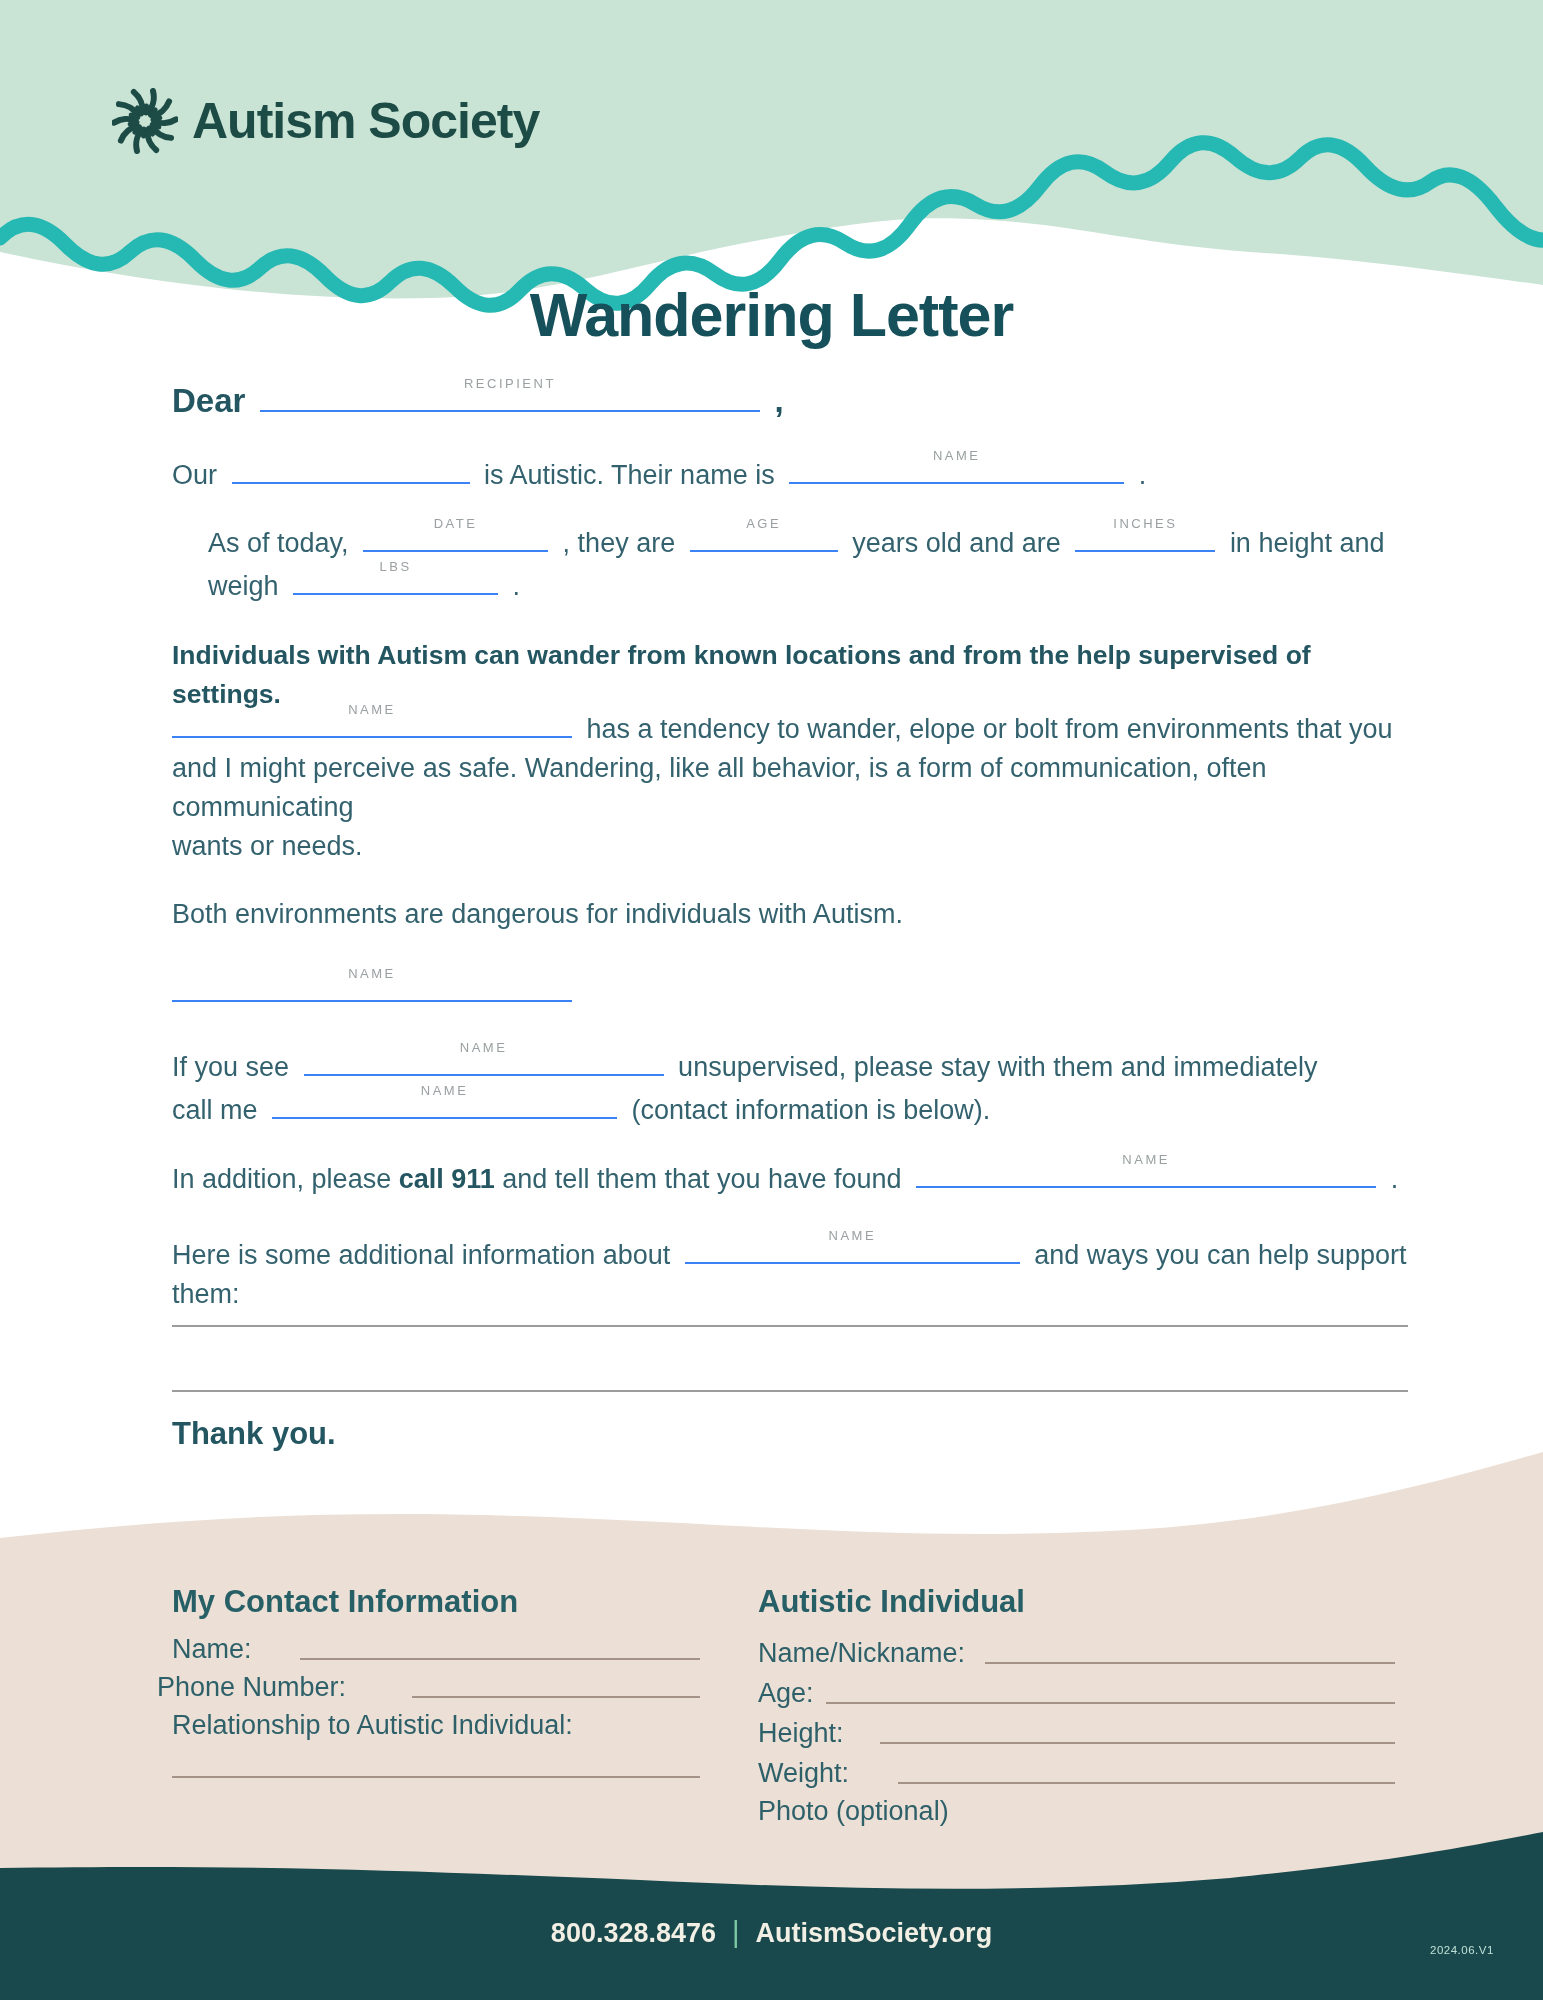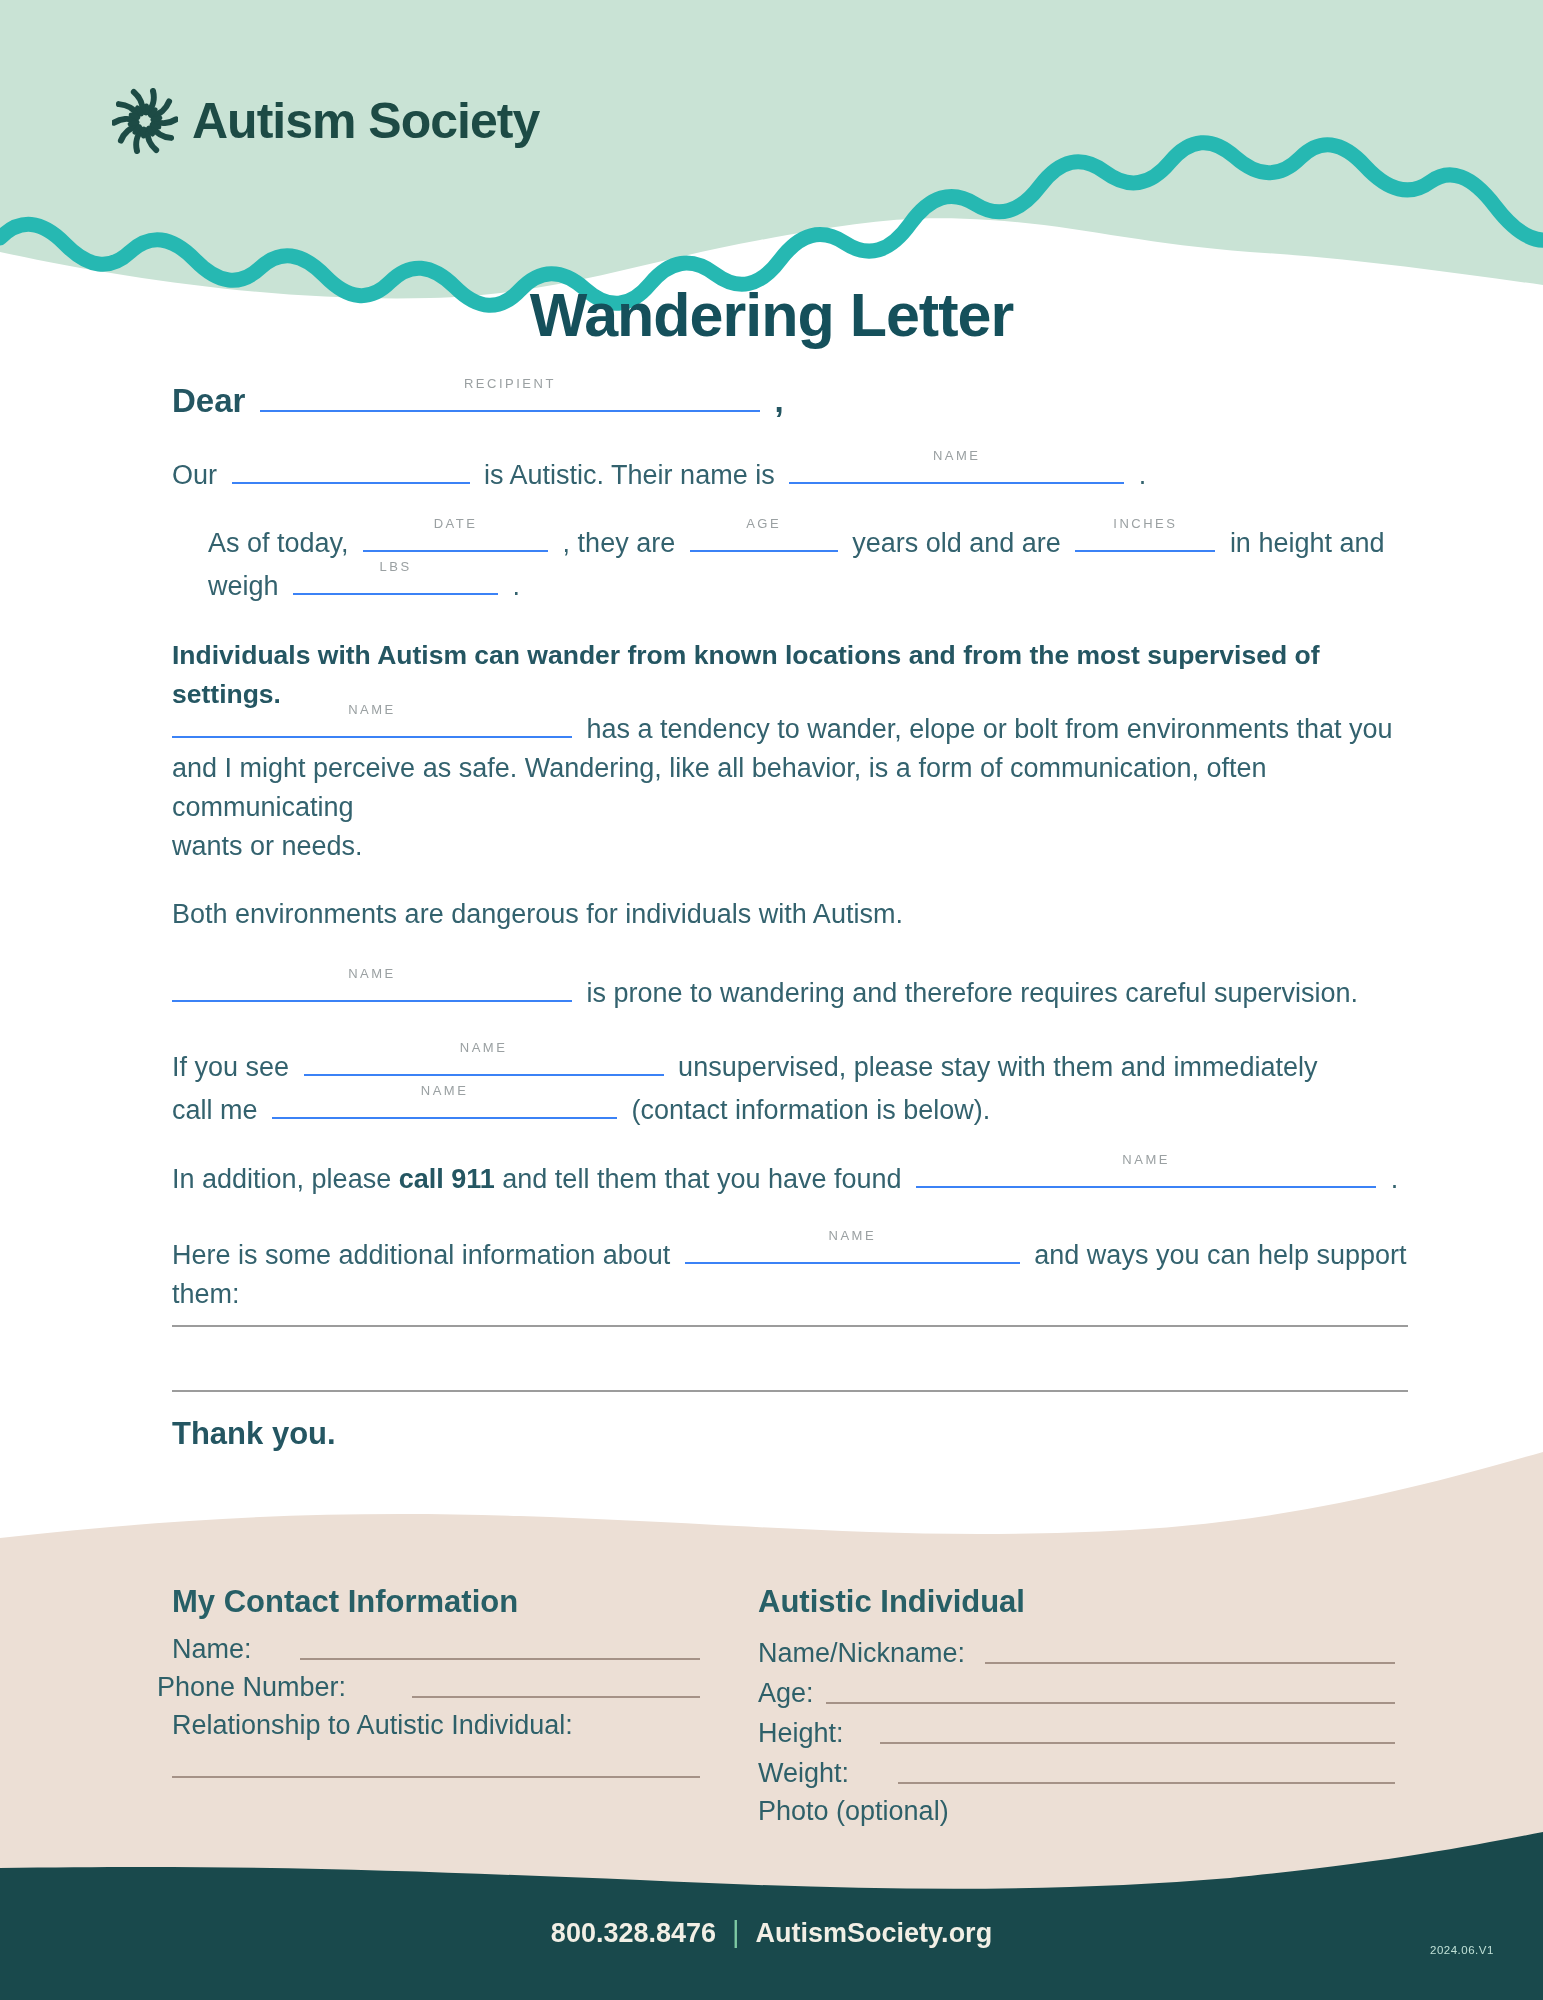--- a/index.html
+++ b/index.html
@@ -92,39 +92,38 @@
   <span class="blank" style="width:148px;"><span class="tag">AGE</span></span>
   <span>years old and are</span>
   <span class="blank" style="width:140px;"><span class="tag">INCHES</span></span>
   <span>in height and</span>
   <br>
   <span>weigh</span>
   <span class="blank" style="width:205px;"><span class="tag">LBS</span></span>
   <span>.</span>
 </div>
 
-<div class="row b" style="top:636px;font-size:26.5px;">Individuals with Autism can wander from known locations and from the most supervised of settings.</div>
+<div class="row b" style="top:636px;font-size:26.5px;">Individuals with Autism can wander from known locations and from the help supervised of settings.</div>
 
 <div class="row" style="top:706px;">
   <span class="blank" style="width:400px;margin-left:0;"><span class="tag">NAME</span></span>
   <span>has a tendency to wander, elope or bolt from environments that you</span>
   <br>
   <span>and I might perceive as safe. Wandering, like all behavior, is a form of communication, often communicating</span>
   <br>
   <span>wants or needs.</span>
 </div>
 
 <div class="row" style="top:856px;">
   <br>
   <span>Both environments are dangerous for individuals with Autism.</span>
 </div>
 
 <div class="row" style="top:970px;">
   <span class="blank" style="width:400px;margin-left:0;"><span class="tag">NAME</span></span>
-  <span>is prone to wandering and therefore requires careful supervision.</span>
 </div>
 
 <div class="row" style="top:1044px;">
   <span>If you see</span>
   <span class="blank" style="width:360px;"><span class="tag">NAME</span></span>
   <span>unsupervised, please stay with them and immediately</span>
   <br>
   <span>call me</span>
   <span class="blank" style="width:345px;"><span class="tag">NAME</span></span>
   <span>(contact information is below).</span>

